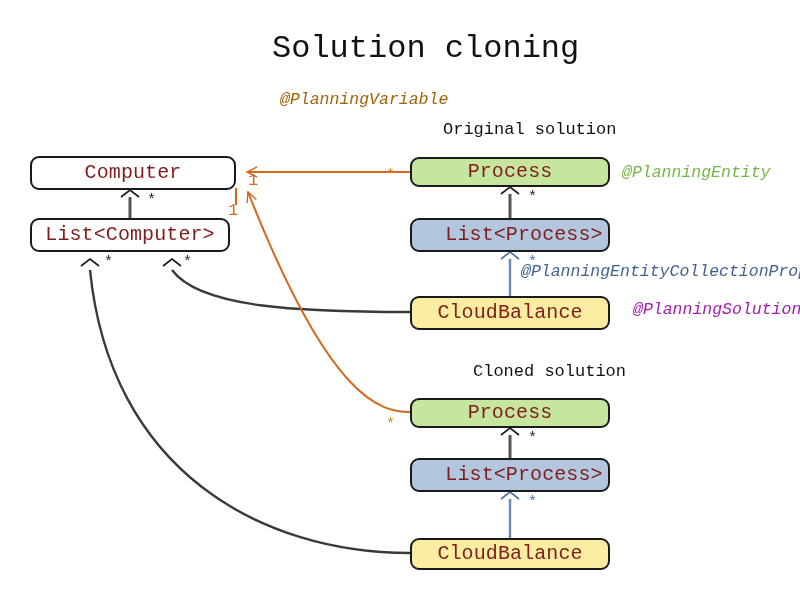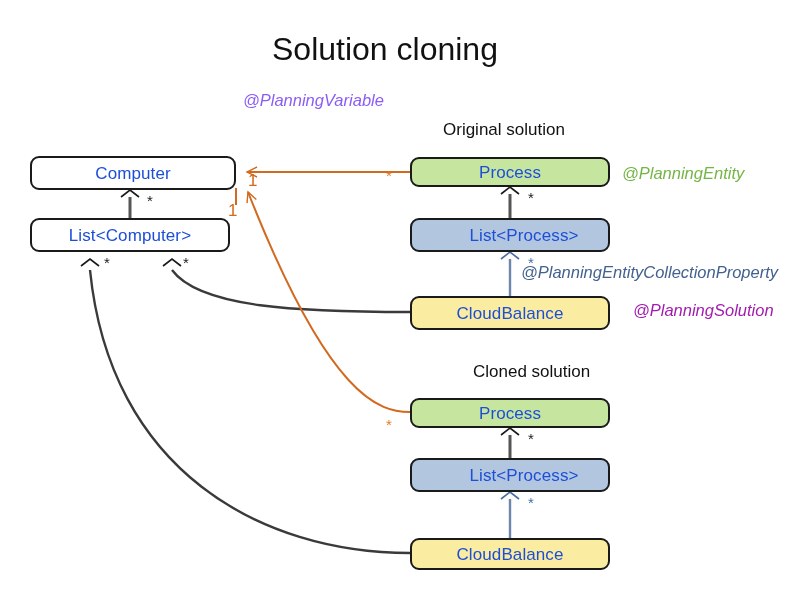--- a/index.html
+++ b/index.html
@@ -11,38 +11,39 @@
     width: 800px;
     height: 600px;
     font-family: "Liberation Sans", sans-serif;
     overflow: hidden;
     position: relative;
   }
   #diagram-root {
     position: relative;
     width: 800px;
     height: 600px;
+    font-family: Liberation Mono, monospace;
   }
   svg.layer {
     position: absolute;
     top: 0;
     left: 0;
     width: 800px;
     height: 600px;
   }
   .node-box {
     position: absolute;
     box-sizing: border-box;
     border: 2px solid #1a1a1a;
     border-radius: 9px;
     display: flex;
     align-items: center;
     justify-content: center;
-    font-size: 17px;
-    color: #1d4ed8;
+    font-size: 20px;
+    color: #7f1d1d;
     line-height: 1;
     letter-spacing: 0.1px;
   }
   .node-white   { background: #ffffff; }
   .node-green   { background: #c6e6a0; }
   .node-blue    { background: #b3c6e0; padding-left: 28px; }
   .node-yellow  { background: #faeca0; border-radius: 9px; }
 
   .plain-text {
     position: absolute;
@@ -59,21 +60,21 @@
     white-space: nowrap;
     line-height: 1;
   }
   .anno {
     position: absolute;
     font-style: italic;
     font-size: 16.5px;
     white-space: nowrap;
     line-height: 1;
   }
-  .anno-orange { color: #8b5cf6; }
+  .anno-orange { color: #a16207; margin-left: 37px; }
   .anno-green  { color: #74b544; }
   .anno-blue   { color: #43618f; }
   .anno-gold   { color: #a21caf; margin-left: 11px; }
 
   .mult {
     position: absolute;
     font-size: 15px;
     white-space: nowrap;
     line-height: 1;
   }

